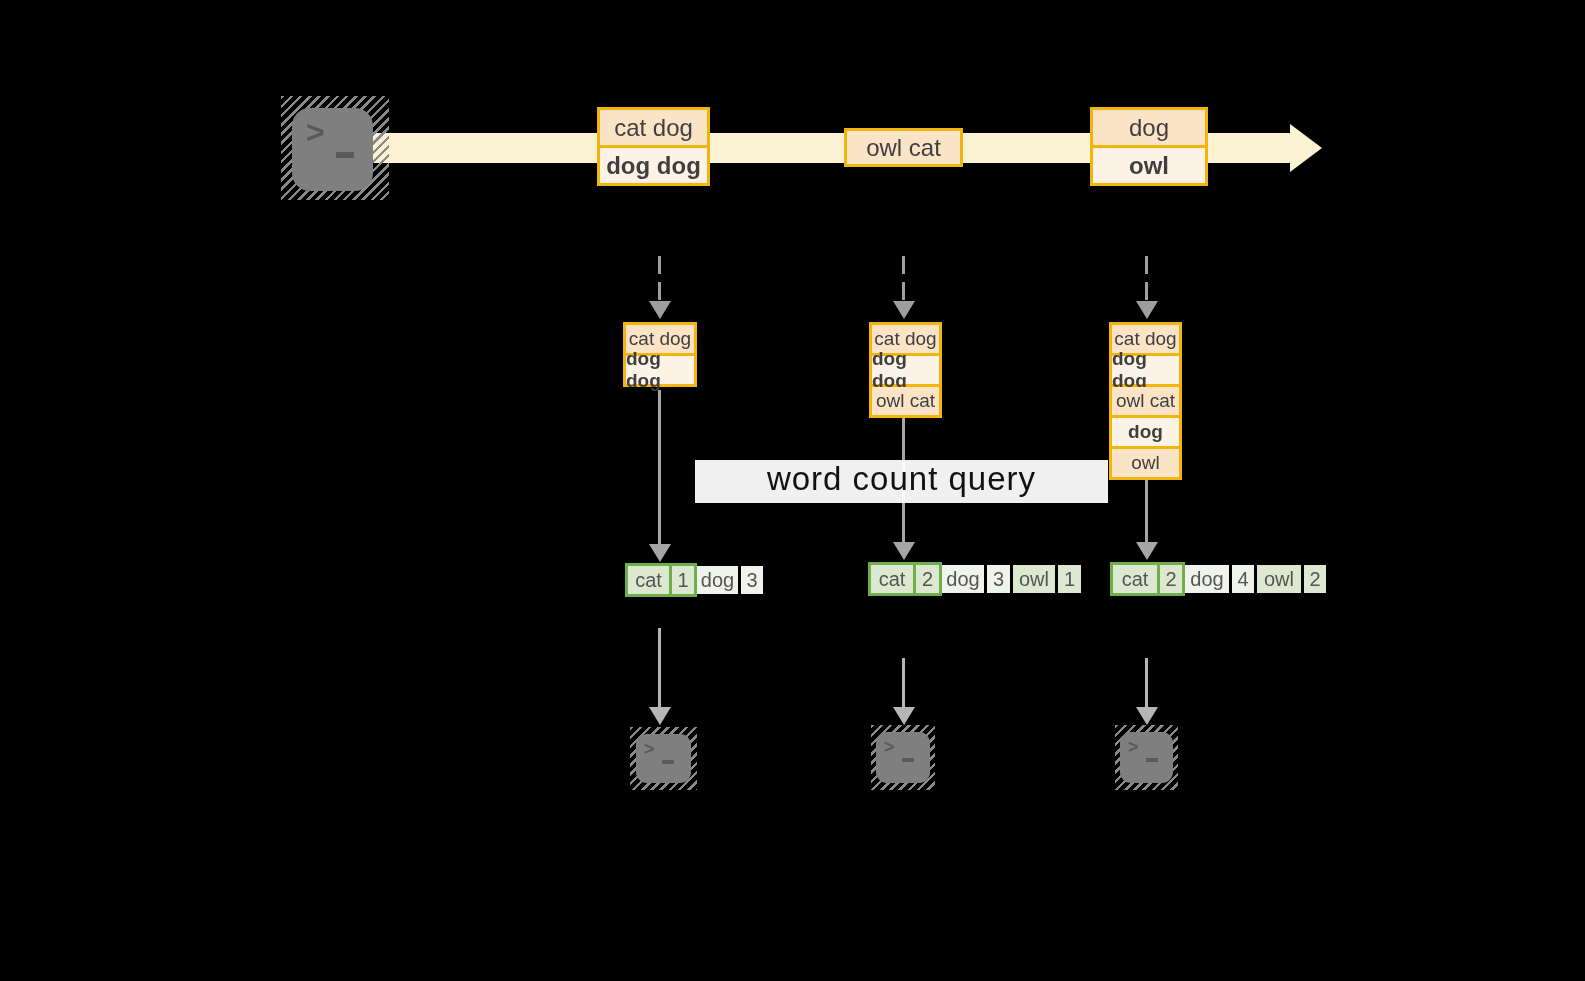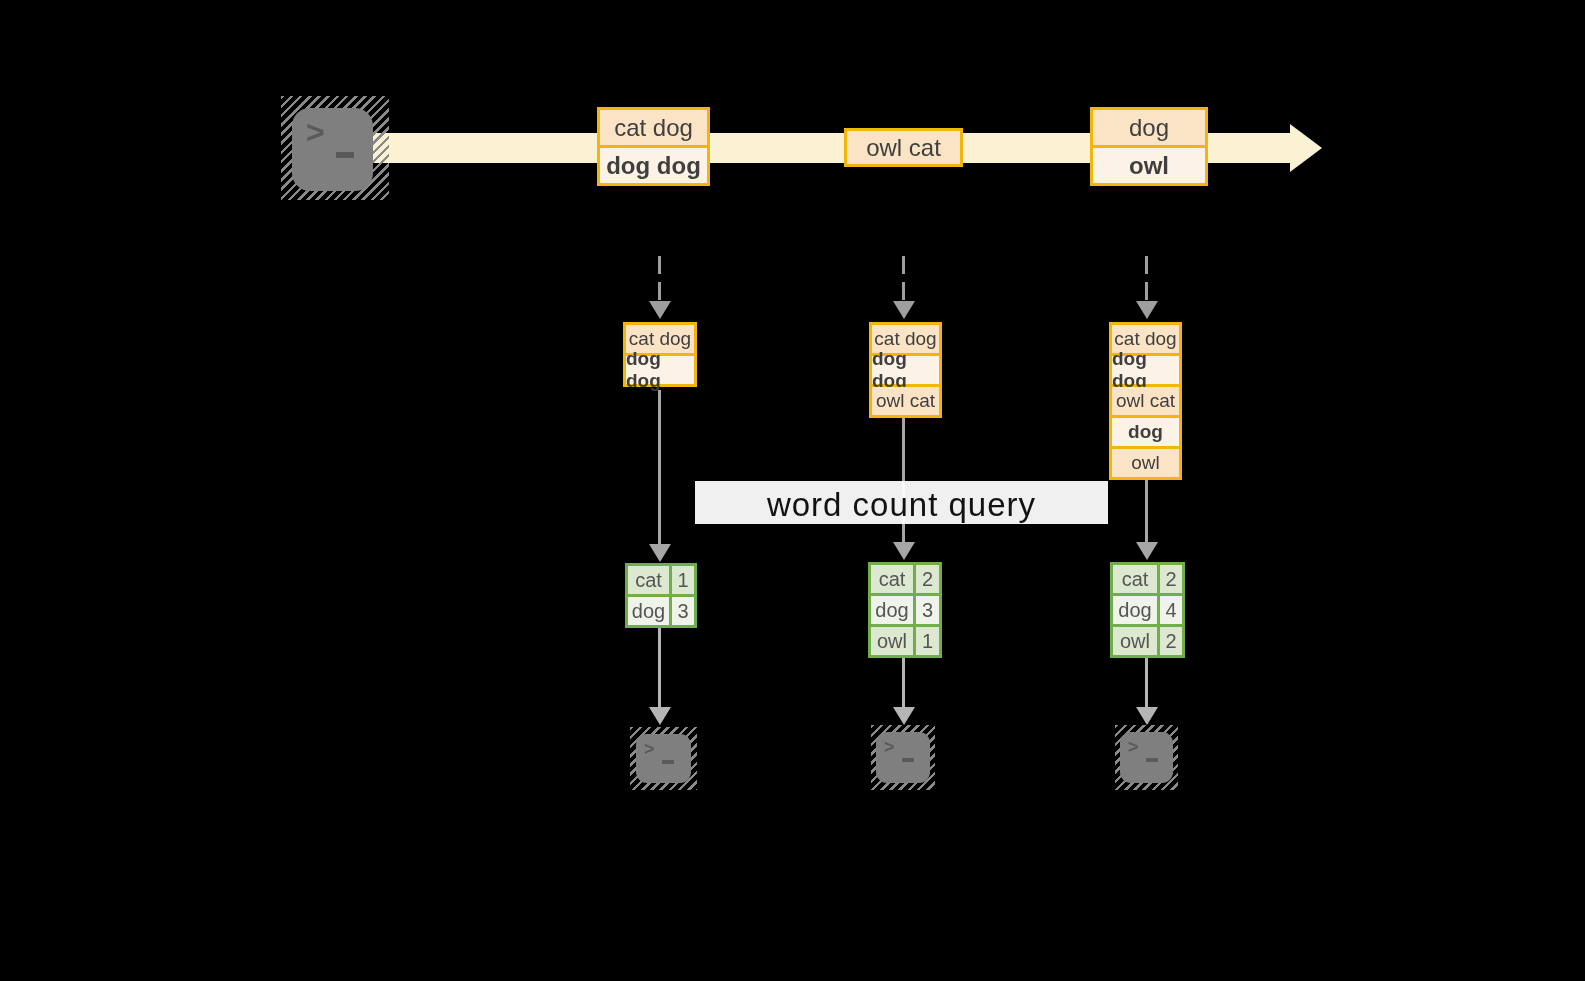--- a/index.html
+++ b/index.html
@@ -22,24 +22,24 @@
   .orow.dark{background:#FBE3C6;}
   .orow.light{background:#FDF2E6;font-weight:bold;}
   .ev .orow{height:35px;font-size:24px;}
   .ev2 .orow{height:33px;font-size:24px;}
   .st .orow{height:28px;font-size:19px;}
   
   .dash-line{width:3px;background:repeating-linear-gradient(to bottom,#9e9e9e 0 18px,rgba(0,0,0,0) 18px 26px);}
   .solid-line{width:3px;}
   .head-down{width:0;height:0;border-left:11px solid transparent;border-right:11px solid transparent;border-top:18px solid #9e9e9e;}
   
-  .query-band{background:rgba(255,255,255,0.94);display:flex;align-items:flex-end;justify-content:center;z-index:2;margin-top:21px;}
+  .query-band{background:rgba(255,255,255,0.94);display:flex;align-items:flex-start;justify-content:center;z-index:2;}
   .query-band span{font-size:33px;font-weight:300;color:#121212;letter-spacing:1px;}
   
-  .gtable{border:3px solid #6FAE4A;box-sizing:border-box;background:#6FAE4A;display:flex;flex-direction:column;gap:3px;z-index:3;}
+  .gtable{border:3px solid #6FAE4A;box-sizing:border-box;background:#6FAE4A;display:flex;flex-direction:row;gap:3px;z-index:3;}
   .grow{display:flex;gap:3px;height:28px;}
   .gcell{display:flex;align-items:center;justify-content:center;color:#555;font-size:20px;}
   .grow.dark .gcell{background:#DCE8D0;}
   .grow.light .gcell{background:#EFF3EA;}
 </style>
 </head>
 <body>
 
 <div id="canvas">
 

